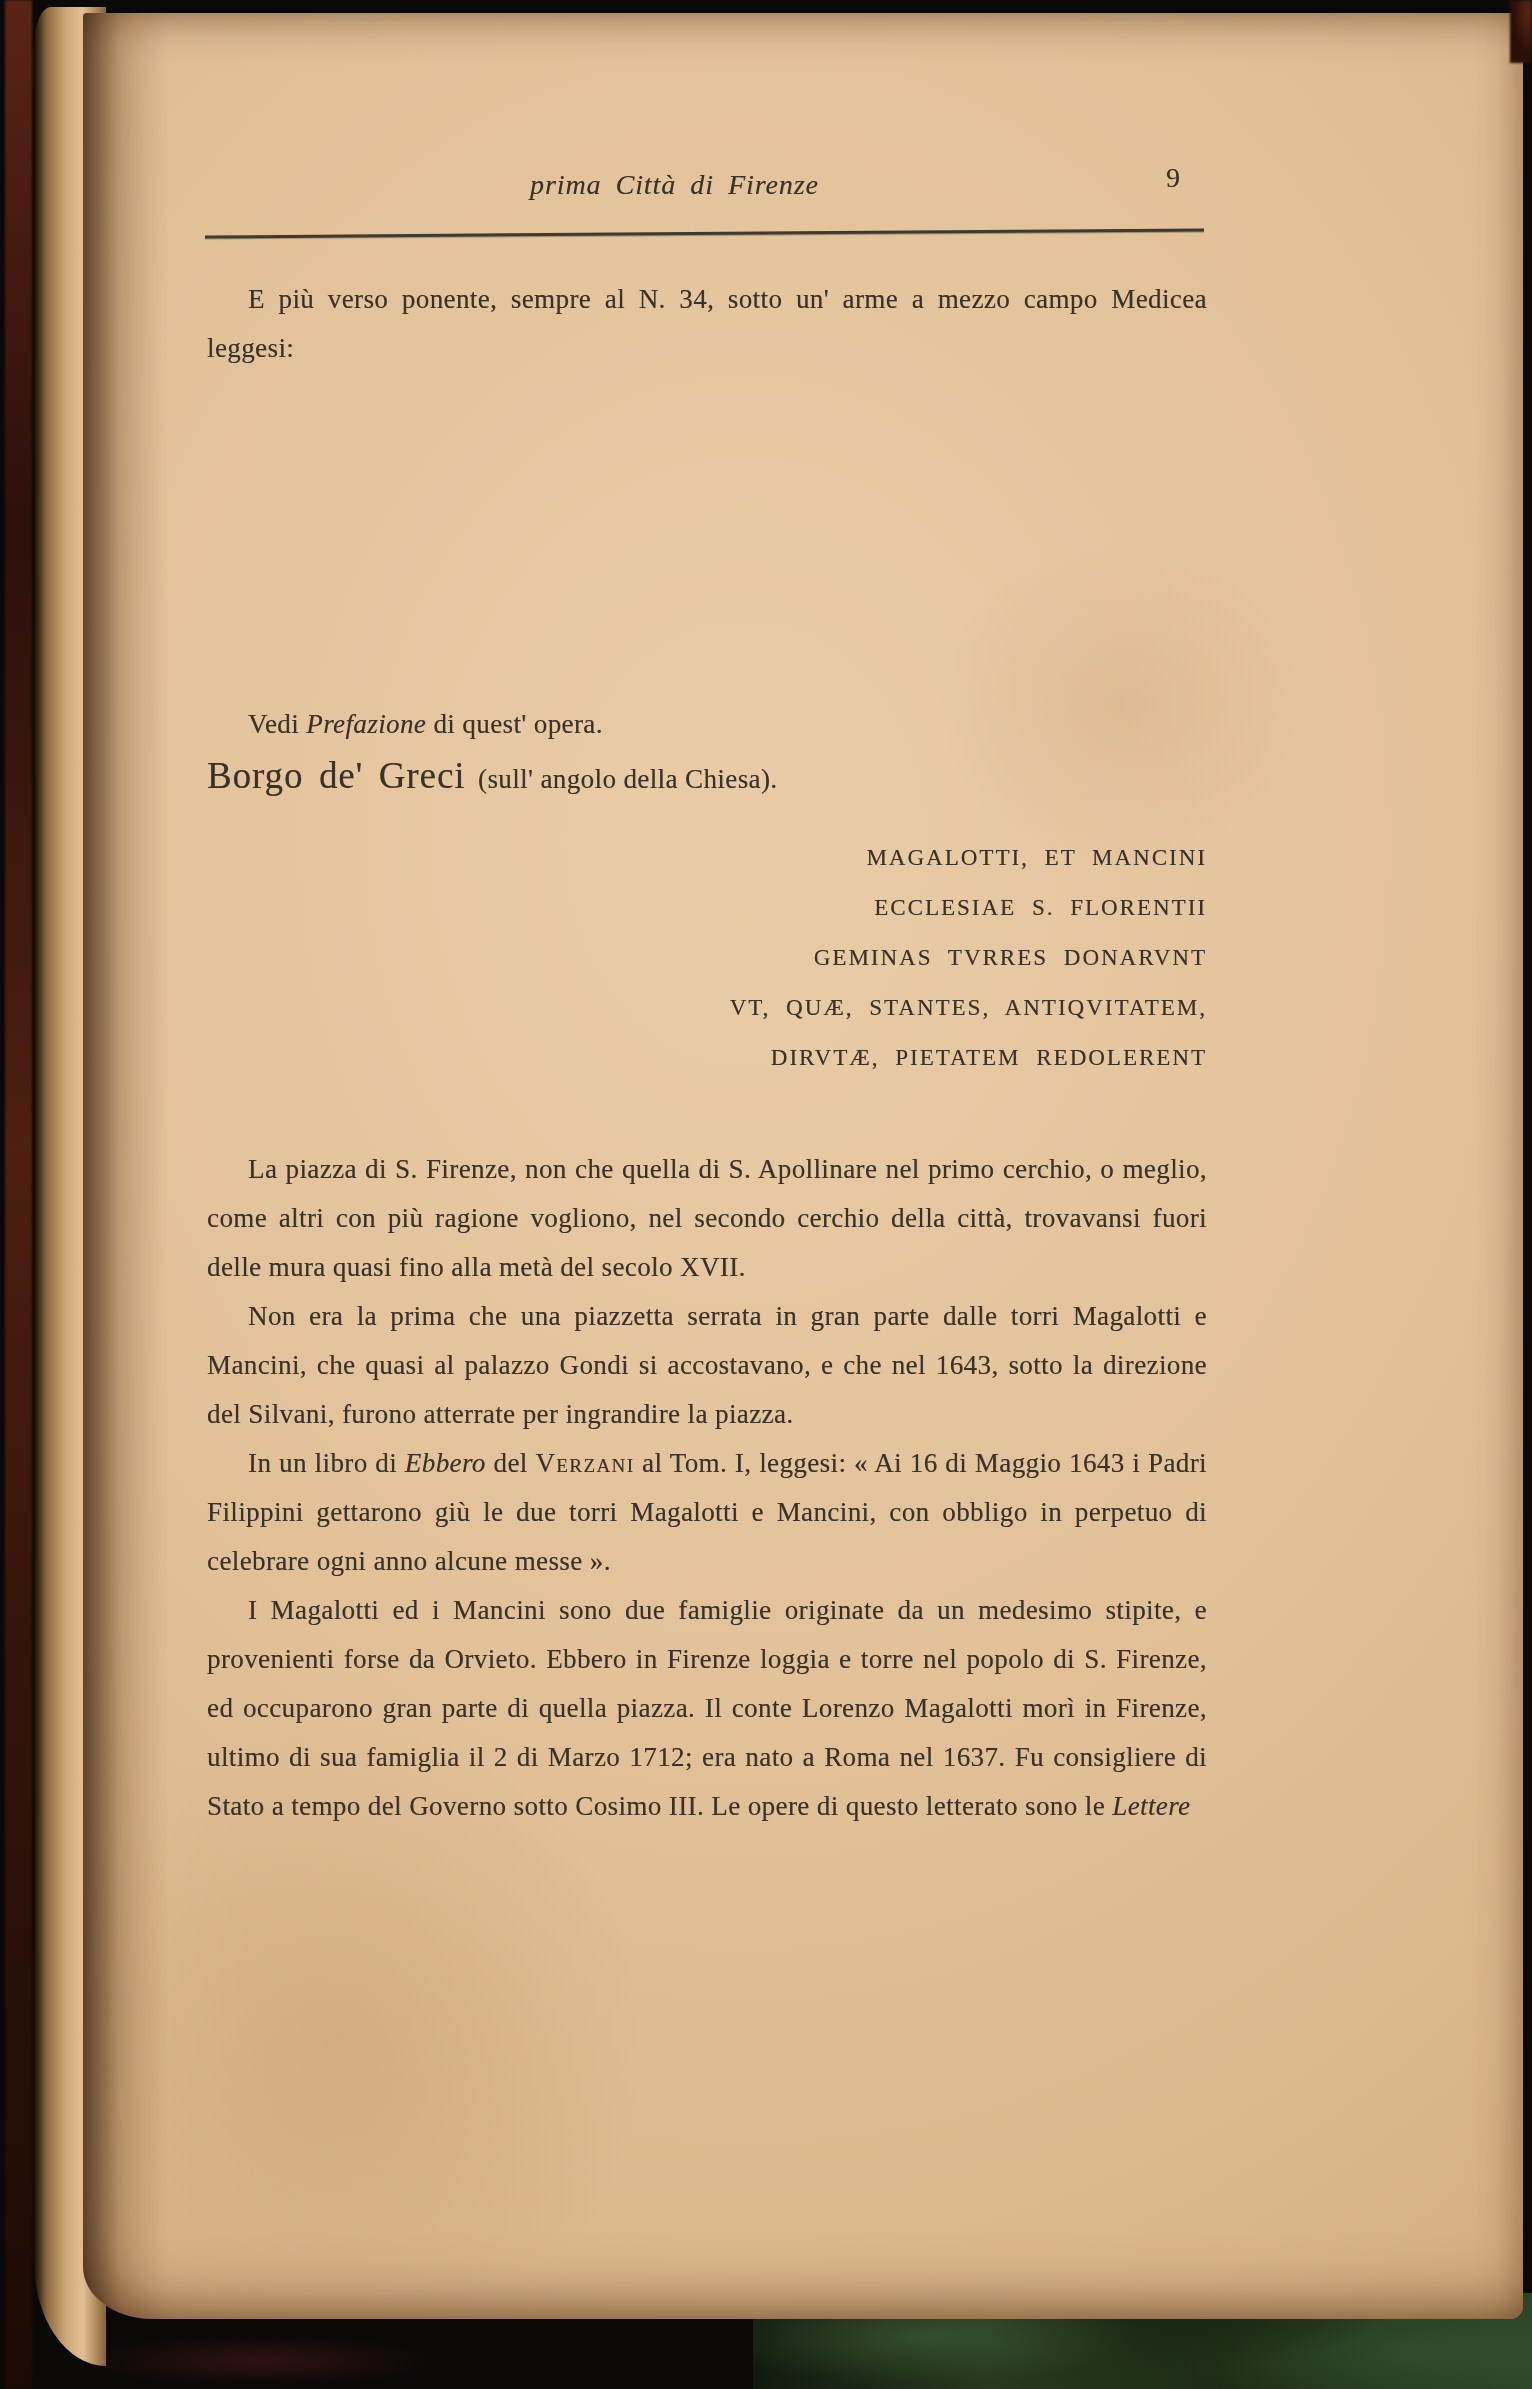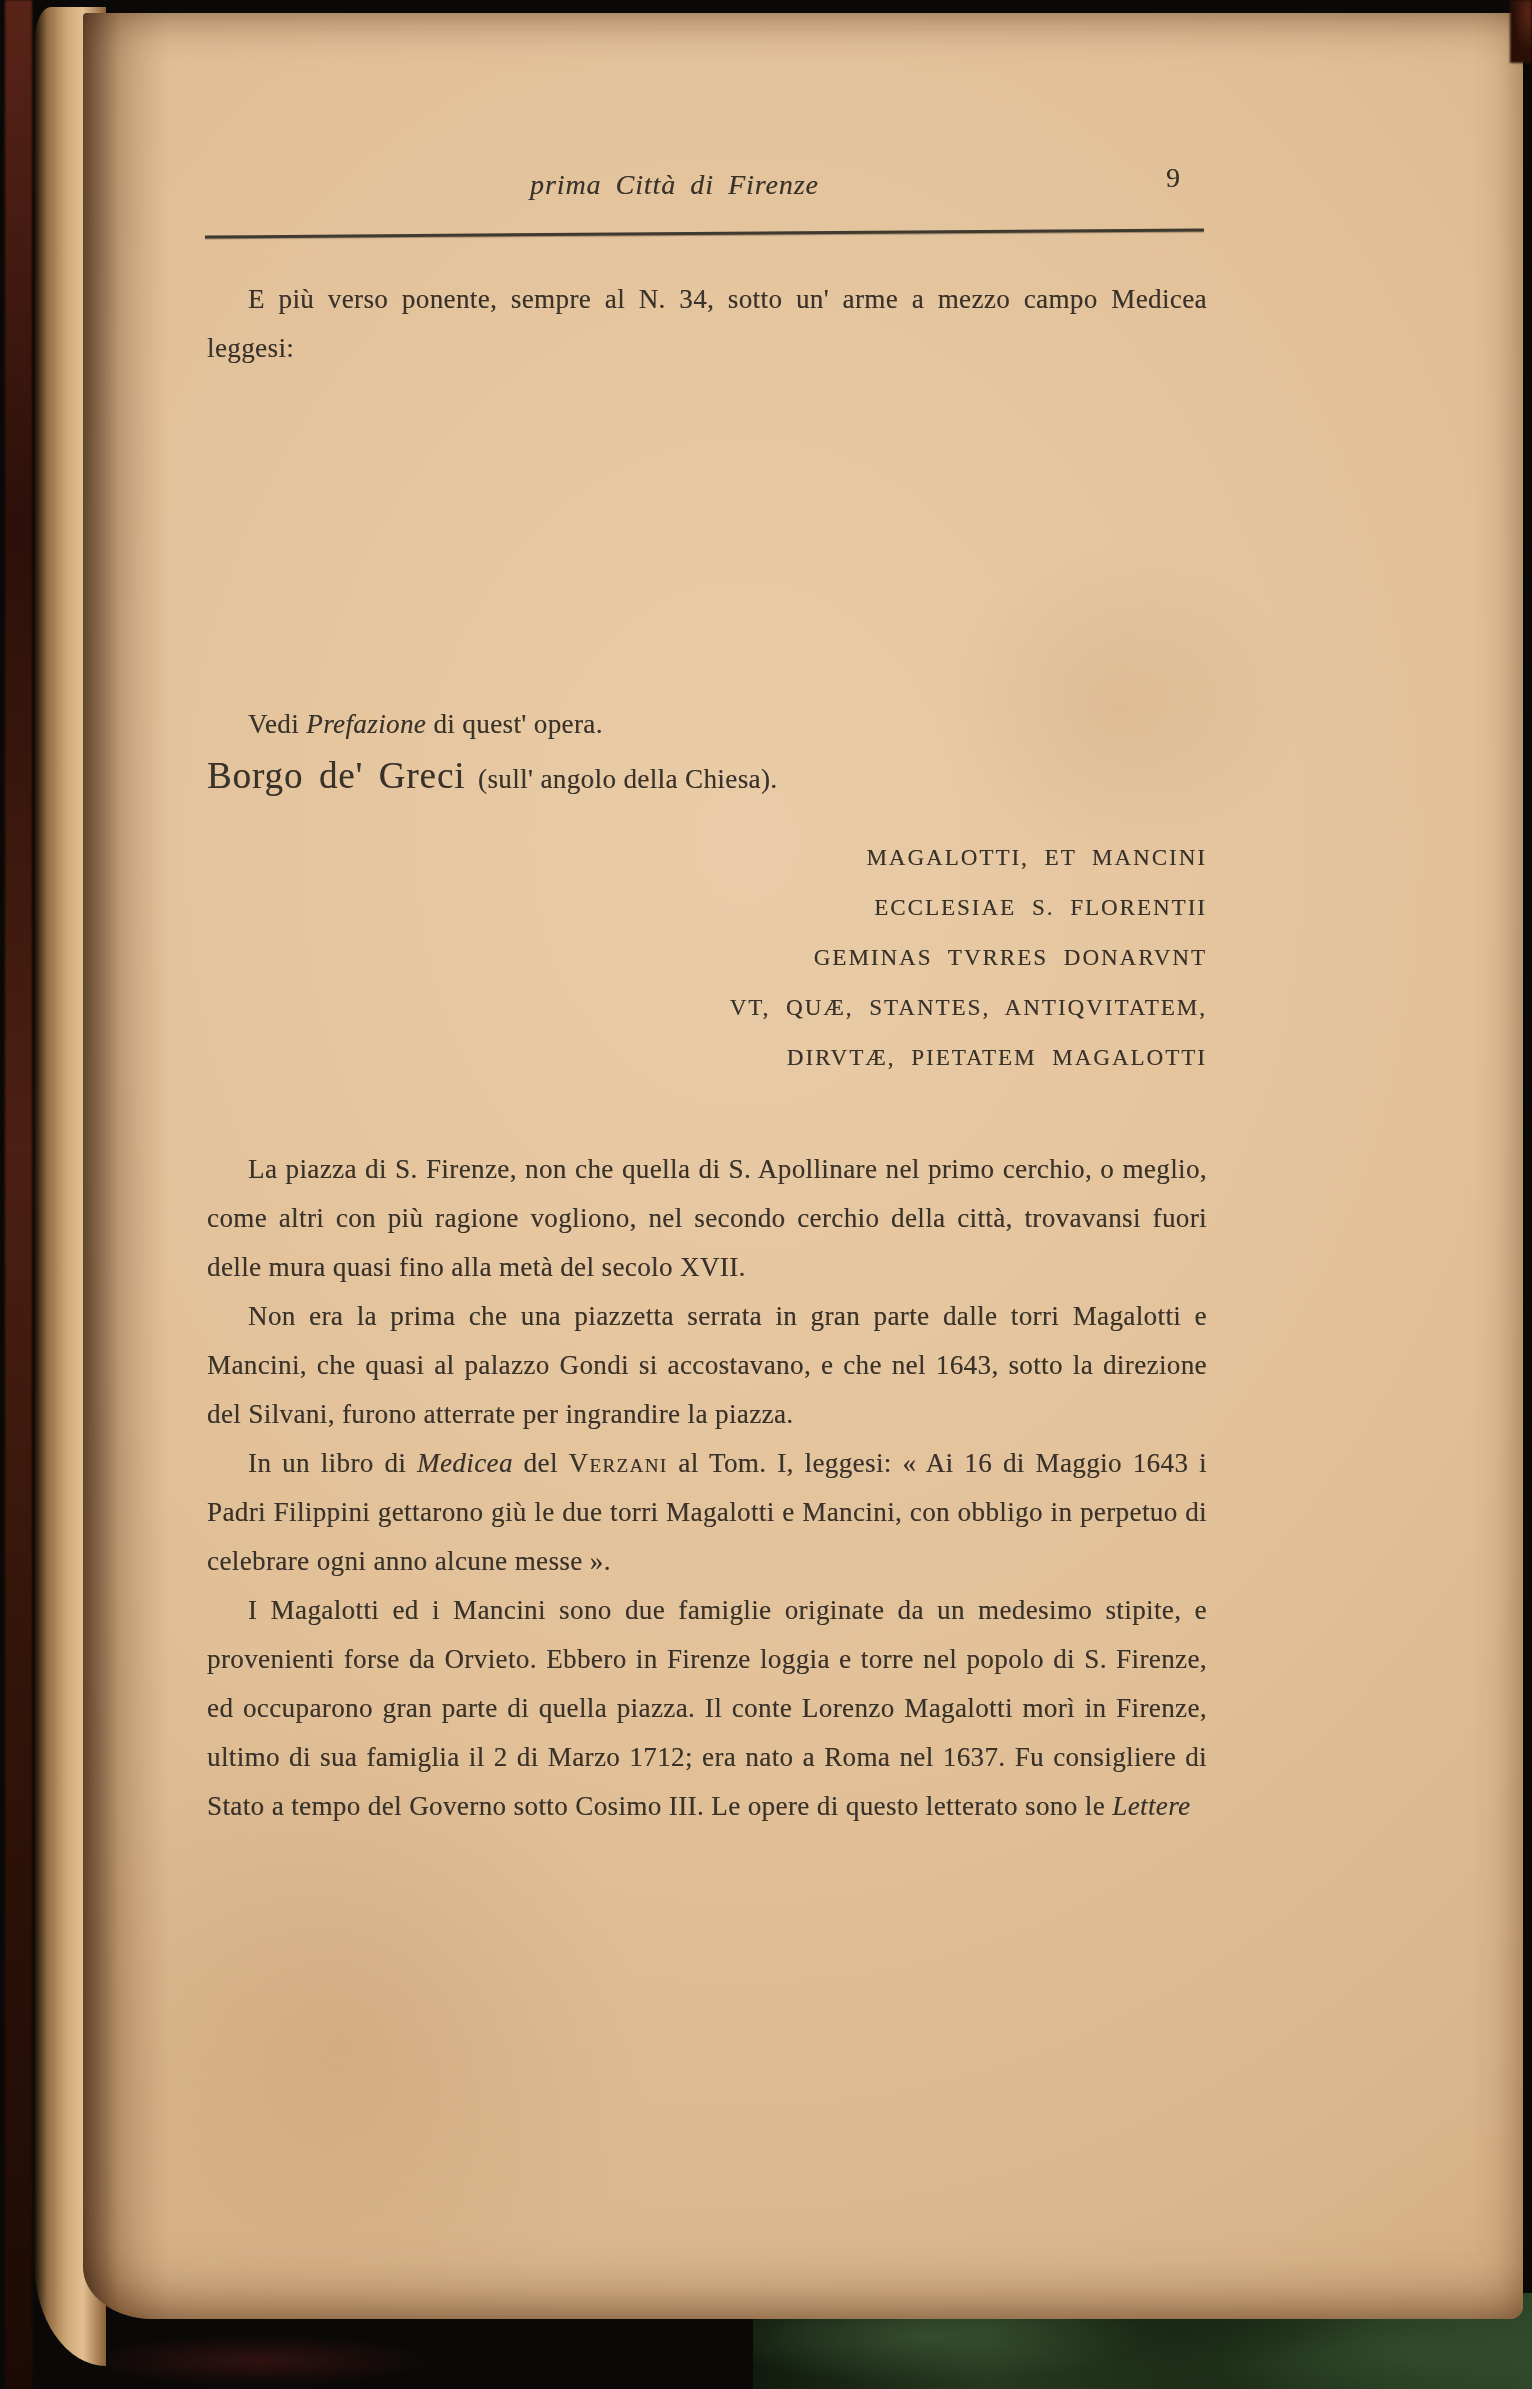--- a/index.html
+++ b/index.html
@@ -111,26 +111,26 @@
 
     <h2 class="heading ink">
       <span class="heading-main">Borgo de' Greci</span><span class="heading-sub">(sull' angolo della Chiesa).</span>
     </h2>
 
     <div class="insc insc-2 ink">
         <div class="insc-line">MAGALOTTI, ET MANCINI</div>
         <div class="insc-line">ECCLESIAE S. FLORENTII</div>
         <div class="insc-line">GEMINAS TVRRES DONARVNT</div>
         <div class="insc-line">VT, QUÆ, STANTES, ANTIQVITATEM,</div>
-        <div class="insc-line">DIRVTÆ, PIETATEM MAGALOTTI</div>
+        <div class="insc-line">DIRVTÆ, PIETATEM REDOLERENT</div>
       </div>
 
     <div class="column bodycopy" style="position:absolute;">
       <p class="para ink"><span>La piazza di S. Firenze, non che quella di S. Apollinare nel primo cerchio, o meglio, come altri con più ragione vogliono, nel secondo cerchio della città, trovavansi fuori delle mura quasi fino alla metà del secolo XVII.</span></p>
       <p class="para ink"><span>Non era la prima che una piazzetta serrata in gran parte dalle torri Magalotti e Mancini, che quasi al palazzo Gondi si accostavano, e che nel 1643, sotto la direzione del Silvani, furono atterrate per ingrandire la piazza.</span></p>
-      <p class="para ink"><span>In un libro di </span><span class="seg-i">Medicea</span><span> del </span><span class="seg-sc">Verzani</span><span> al Tom. I, leggesi: « Ai 16 di Maggio 1643 i Padri Filippini gettarono giù le due torri Magalotti e Mancini, con obbligo in perpetuo di celebrare ogni anno alcune messe ».</span></p>
+      <p class="para ink"><span>In un libro di </span><span class="seg-i">Ebbero</span><span> del </span><span class="seg-sc">Verzani</span><span> al Tom. I, leggesi: « Ai 16 di Maggio 1643 i Padri Filippini gettarono giù le due torri Magalotti e Mancini, con obbligo in perpetuo di celebrare ogni anno alcune messe ».</span></p>
       <p class="para ink"><span>I Magalotti ed i Mancini sono due famiglie originate da un medesimo stipite, e provenienti forse da Orvieto. Ebbero in Firenze loggia e torre nel popolo di S. Firenze, ed occuparono gran parte di quella piazza. Il conte Lorenzo Magalotti morì in Firenze, ultimo di sua famiglia il 2 di Marzo 1712; era nato a Roma nel 1637. Fu consigliere di Stato a tempo del Governo sotto Cosimo III. Le opere di questo letterato sono le </span><span class="seg-i">Lettere</span></p>
     </div>
   </div>
 
   <div class="corner-stain"></div>
 </div>
 
 
 </body></html>

